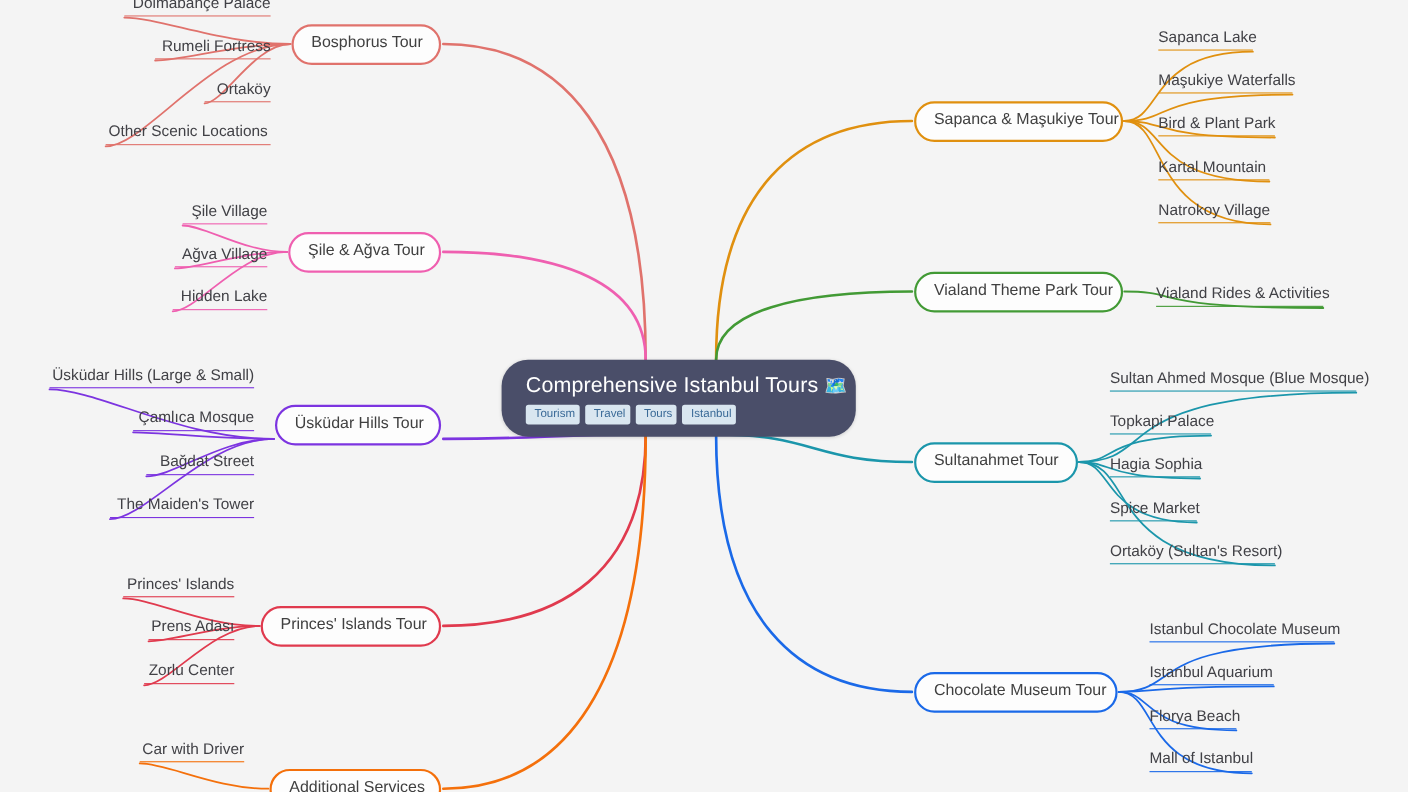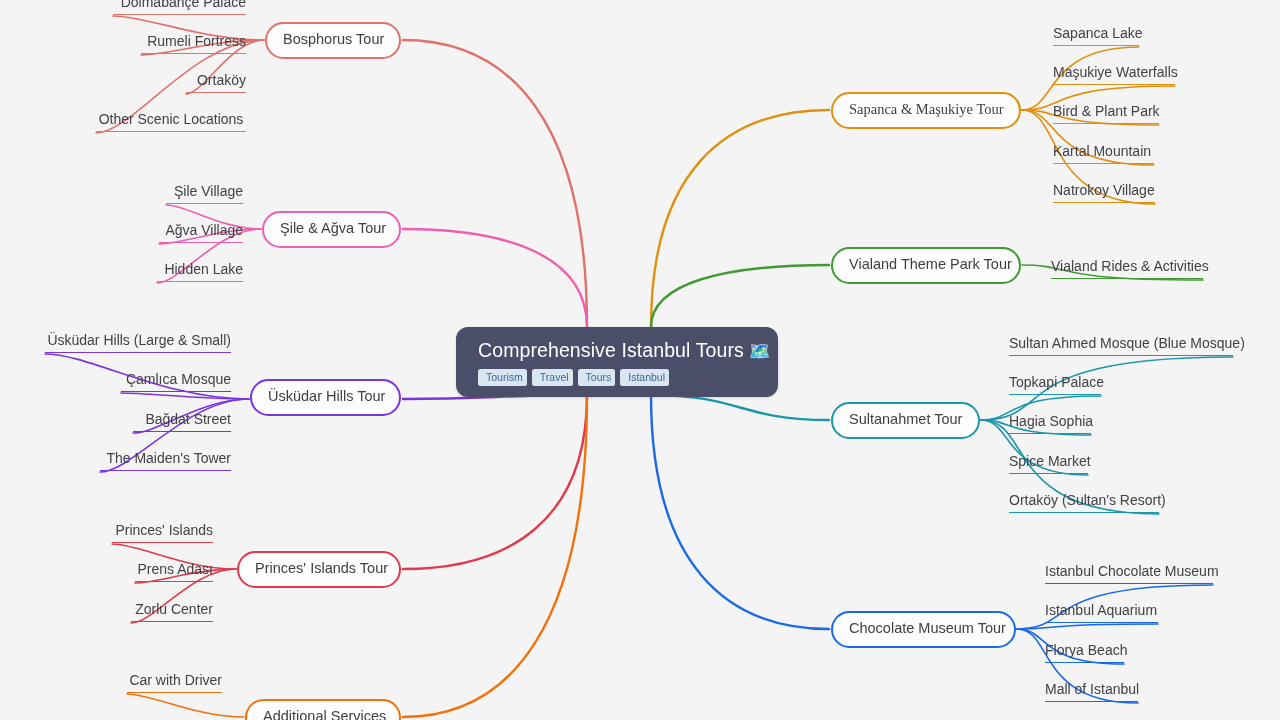--- a/index.html
+++ b/index.html
@@ -20,21 +20,21 @@
     position: absolute; left: 0; top: 0;
     width: 1280px; height: 720px;
     pointer-events: none;
   }
 
   
   .root-node {
     position: absolute;
     box-sizing: border-box;
     background: #4a4e69;
-    border-radius: 12px;
+    border-radius: 24px;
     padding: 12px 22px 11px 22px;
     z-index: 20;
     box-shadow: 0 1px 3px rgba(0,0,0,0.13);
   }
   .root-title {
     color: #ffffff;
     font-size: 19.5px;
     font-weight: 400;
     letter-spacing: .1px;
     white-space: nowrap;
@@ -149,32 +149,32 @@
   <div id="nodes-layer">
       <div class="branch-node" style="left: 265px; top: 22px; width: 136px; border-color: rgb(224, 114, 108); text-align: center;"><span>Bosphorus Tour</span></div>
       <div class="leaf" style="left: 113px; top: -6px; width: 133px; border-bottom-color: rgb(224, 114, 108); text-align: right;"><span>Dolmabahçe Palace</span></div>
       <div class="leaf" style="left: 141px; top: 33px; width: 105px; border-bottom-color: rgb(224, 114, 108); text-align: right;"><span>Rumeli Fortress</span></div>
       <div class="leaf" style="left: 186px; top: 72px; width: 60px; border-bottom-color: rgb(224, 114, 108); text-align: right;"><span>Ortaköy</span></div>
       <div class="leaf" style="left: 96px; top: 111px; width: 150px; border-bottom-color: rgb(224, 114, 108); text-align: center;"><span>Other Scenic Locations</span></div>
       <div class="branch-node" style="left: 262px; top: 211px; width: 139px; border-color: rgb(239, 95, 176); text-align: center;"><span>Şile &amp; Ağva Tour</span></div>
       <div class="leaf" style="left: 166px; top: 183px; width: 77px; border-bottom-color: rgb(239, 95, 176); text-align: right;"><span>Şile Village</span></div>
       <div class="leaf" style="left: 159px; top: 222px; width: 84px; border-bottom-color: rgb(239, 95, 176); text-align: right;"><span>Ağva Village</span></div>
       <div class="leaf" style="left: 157px; top: 261px; width: 86px; border-bottom-color: rgb(239, 95, 176); text-align: right;"><span>Hidden Lake</span></div>
-      <div class="branch-node" style="left: 250px; top: 379px; width: 151px; border-color: rgb(124, 52, 224); text-align: right;"><span>Üsküdar Hills Tour</span></div>
+      <div class="branch-node" style="left: 250px; top: 368px; width: 151px; border-color: rgb(124, 52, 224); text-align: right;"><span>Üsküdar Hills Tour</span></div>
       <div class="leaf" style="left: 45px; top: 332px; width: 186px; border-bottom-color: rgb(124, 52, 224); text-align: right;"><span>Üsküdar Hills (Large &amp; Small)</span></div>
       <div class="leaf" style="left: 121px; top: 371px; width: 110px; border-bottom-color: rgb(124, 52, 224); text-align: right;"><span>Çamlıca Mosque</span></div>
       <div class="leaf" style="left: 133px; top: 411px; width: 98px; border-bottom-color: rgb(124, 52, 224); text-align: right;"><span>Bağdat Street</span></div>
       <div class="leaf" style="left: 100px; top: 450px; width: 131px; border-bottom-color: rgb(124, 52, 224); text-align: right;"><span>The Maiden's Tower</span></div>
       <div class="branch-node" style="left: 237px; top: 551px; width: 164px; border-color: rgb(224, 58, 78); text-align: center;"><span>Princes' Islands Tour</span></div>
       <div class="leaf" style="left: 112px; top: 522px; width: 101px; border-bottom-color: rgb(224, 58, 78); text-align: right;"><span>Princes' Islands</span></div>
       <div class="leaf" style="left: 135px; top: 561px; width: 78px; border-bottom-color: rgb(224, 58, 78); text-align: right;"><span>Prens Adası</span></div>
       <div class="leaf" style="left: 131px; top: 601px; width: 82px; border-bottom-color: rgb(224, 58, 78); text-align: right;"><span>Zorlu Center</span></div>
       <div class="branch-node" style="left: 245px; top: 699px; width: 156px; border-color: rgb(244, 112, 11); text-align: center;"><span>Additional Services</span></div>
       <div class="leaf" style="left: 127px; top: 672px; width: 95px; border-bottom-color: rgb(244, 112, 11); text-align: right;"><span>Car with Driver</span></div>
-      <div class="branch-node" style="left: 831px; top: 92px; width: 190px; border-color: rgb(224, 144, 15); text-align: center; font-family: Liberation Serif, serif;"><span>Sapanca &amp; Maşukiye Tour</span></div>
+      <div class="branch-node" style="left: 831px; top: 92px; width: 190px; border-color: rgb(224, 144, 15); text-align: center;"><span>Sapanca &amp; Maşukiye Tour</span></div>
       <div class="leaf" style="left: 1053px; top: 25px; width: 86px; border-bottom-color: rgb(224, 144, 15); text-align: left;"><span>Sapanca Lake</span></div>
       <div class="leaf" style="left: 1053px; top: 64px; width: 122px; border-bottom-color: rgb(224, 144, 15); text-align: left;"><span>Maşukiye Waterfalls</span></div>
       <div class="leaf" style="left: 1053px; top: 103px; width: 106px; border-bottom-color: rgb(224, 144, 15); text-align: left;"><span>Bird &amp; Plant Park</span></div>
       <div class="leaf" style="left: 1053px; top: 143px; width: 101px; border-bottom-color: rgb(224, 144, 15); text-align: left;"><span>Kartal Mountain</span></div>
       <div class="leaf" style="left: 1053px; top: 182px; width: 102px; border-bottom-color: rgb(224, 144, 15); text-align: left;"><span>Natrokoy Village</span></div>
       <div class="branch-node" style="left: 831px; top: 247px; width: 190px; border-color: rgb(66, 154, 53); text-align: center;"><span>Vialand Theme Park Tour</span></div>
       <div class="leaf" style="left: 1051px; top: 258px; width: 152px; border-bottom-color: rgb(66, 154, 53); text-align: left;"><span>Vialand Rides &amp; Activities</span></div>
       <div class="branch-node" style="left: 831px; top: 402px; width: 149px; border-color: rgb(27, 150, 171); text-align: center;"><span>Sultanahmet Tour</span></div>
       <div class="leaf" style="left: 1009px; top: 335px; width: 224px; border-bottom-color: rgb(27, 150, 171); text-align: left;"><span>Sultan Ahmed Mosque (Blue Mosque)</span></div>
       <div class="leaf" style="left: 1009px; top: 374px; width: 92px; border-bottom-color: rgb(27, 150, 171); text-align: left;"><span>Topkapi Palace</span></div>

